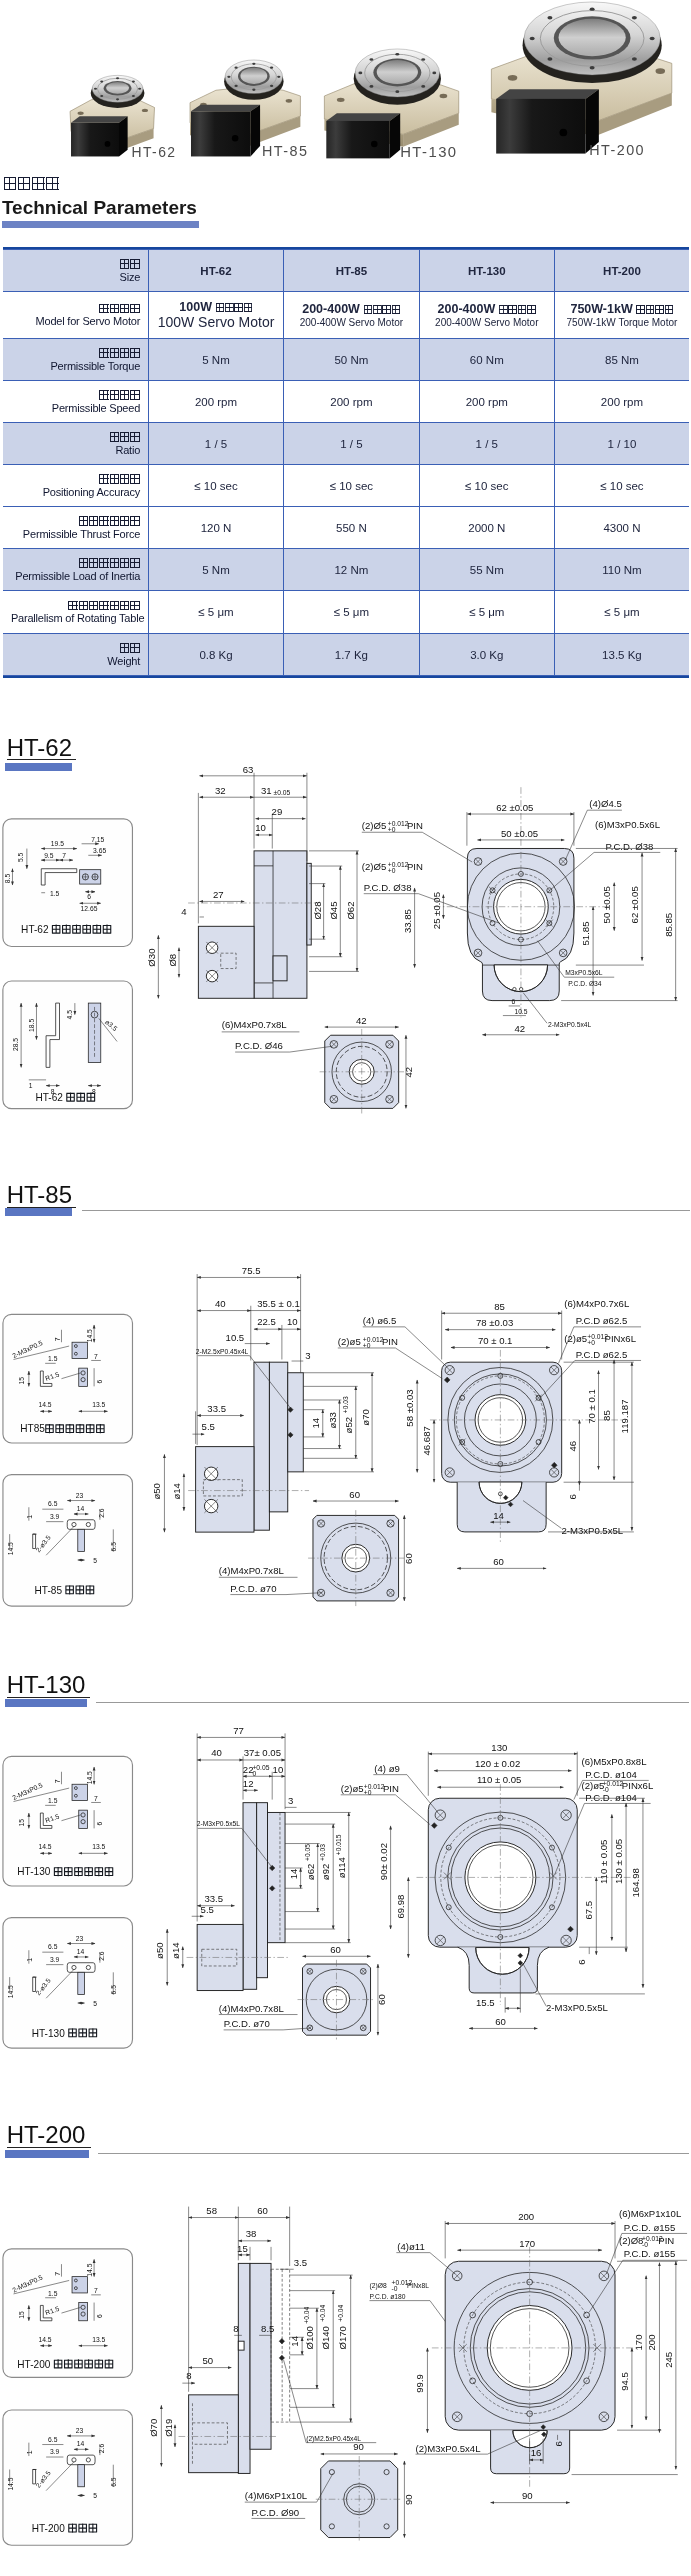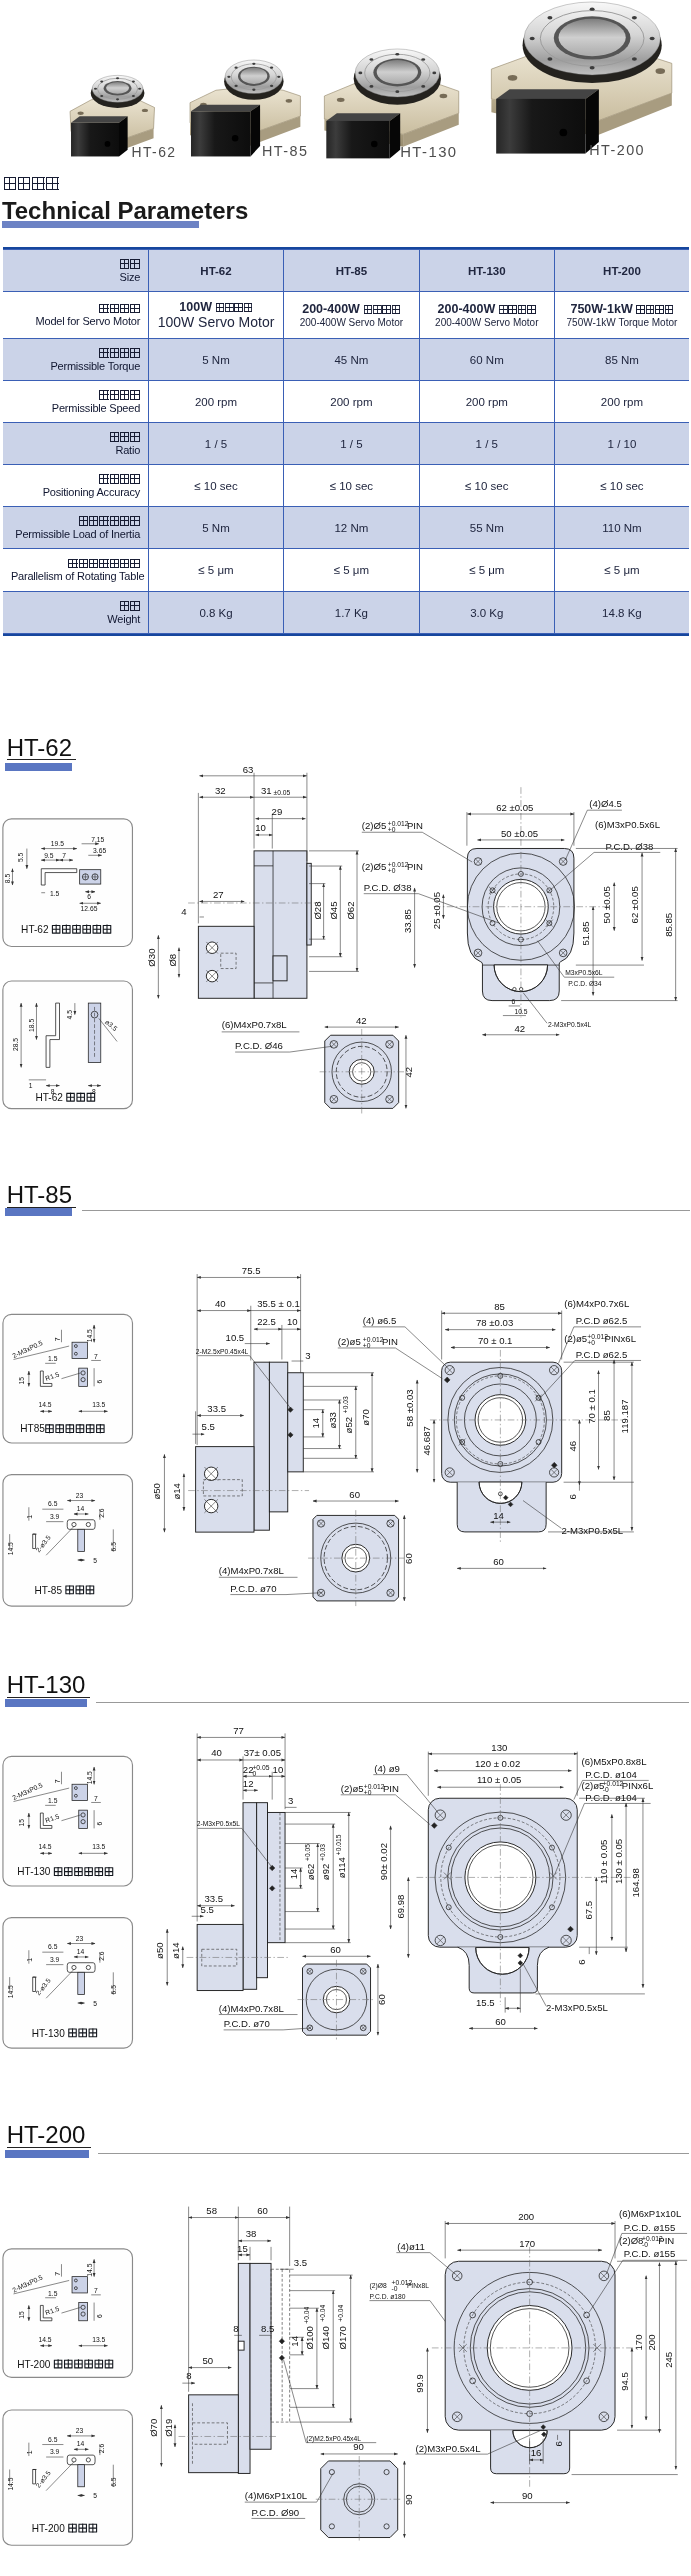--- a/index.html
+++ b/index.html
@@ -179,21 +179,21 @@
       <ellipse cx="617" cy="39" rx="35" ry="19.5" fill="url(#bore)"></ellipse>
       <polygon points="517,103 610,103 624,93 531,93" fill="#444"></polygon>
       <polygon points="610,103 624,93 624,148 610,160" fill="#060606"></polygon>
       <rect x="517" y="103" width="93" height="57" fill="url(#blackbox)"></rect>
       <ellipse cx="587" cy="138" rx="4" ry="4" fill="#000"></ellipse>
       <text x="614" y="161" font-size="15" fill="#4d4d4d" letter-spacing="1.5">HT-200</text>
     </g>
   </svg>
 
   <div class="abs" style="left:2.9px;top:176px;font-size:14.4px;font-weight:bold;color:#000;"><i class="g"></i><i class="g"></i><i class="g"></i><i class="g"></i></div>
-  <div class="abs" style="left:1.9px;top:197px;font-size:24px;font-weight:bold;color:#1a1a1a;letter-spacing:0px;">Technical Parameters</div>
+  <div class="abs" style="left:1.9px;top:197px;font-size:19px;font-weight:bold;color:#1a1a1a;letter-spacing:0px;">Technical Parameters</div>
   <div class="abs" style="left:1.9px;top:221px;width:197px;height:6.7px;background:#6c82c4;"></div>
 
   <div class="abs" style="left:2.9px;top:247px;width:686px;border-top:2.9px solid #16469d;border-bottom:2.9px solid #16469d;">
   <table class="spec">
     <colgroup>
           <col style="width:145px">
           <col style="width:135px">
           <col style="width:135px">
           <col style="width:135px">
           <col style="width:134px">
@@ -218,21 +218,21 @@
       <td><b style="font-size:12.5px">200-400W</b> <span style="font-size:9.6px"><i class="g"></i><i class="g"></i><i class="g"></i><i class="g"></i></span><br><span style="font-size:10px">200-400W Servo Motor</span></td>
       <td><b style="font-size:12.5px">200-400W</b> <span style="font-size:9.6px"><i class="g"></i><i class="g"></i><i class="g"></i><i class="g"></i></span><br><span style="font-size:10px">200-400W Servo Motor</span></td>
       <td><b style="font-size:12.5px">750W-1kW</b> <span style="font-size:9.6px"><i class="g"></i><i class="g"></i><i class="g"></i><i class="g"></i></span><br><span style="font-size:10px">750W-1kW Torque Motor</span></td>
     </tr>
     <tr class="b" style="height:38px">
       <td class="lbl">
               <span class="cn"><i class="g"></i><i class="g"></i><i class="g"></i><i class="g"></i></span>
               <span class="en">Permissible Torque</span>
             </td>
       <td>5 Nm</td>
-            <td>45 Nm</td>
+            <td>50 Nm</td>
             <td>60 Nm</td>
             <td>85 Nm</td>
     </tr>
     <tr class="w" style="height:40px">
       <td class="lbl">
               <span class="cn"><i class="g"></i><i class="g"></i><i class="g"></i><i class="g"></i></span>
               <span class="en">Permissible Speed</span>
             </td>
       <td>200 rpm</td>
             <td>200 rpm</td>
@@ -252,20 +252,30 @@
     <tr class="w" style="height:38px">
       <td class="lbl">
               <span class="cn"><i class="g"></i><i class="g"></i><i class="g"></i><i class="g"></i></span>
               <span class="en">Positioning Accuracy</span>
             </td>
       <td>≤ 10 sec</td>
             <td>≤ 10 sec</td>
             <td>≤ 10 sec</td>
             <td>≤ 10 sec</td>
     </tr>
+    <tr class="w" style="height:40px">
+      <td class="lbl">
+              <span class="cn"><i class="g"></i><i class="g"></i><i class="g"></i><i class="g"></i><i class="g"></i><i class="g"></i></span>
+              <span class="en">Permissible Thrust Force</span>
+            </td>
+      <td>120 N</td>
+            <td>550 N</td>
+            <td>2000 N</td>
+            <td>4300 N</td>
+    </tr>
     <tr class="b" style="height:41px">
       <td class="lbl">
               <span class="cn"><i class="g"></i><i class="g"></i><i class="g"></i><i class="g"></i><i class="g"></i><i class="g"></i></span>
               <span class="en">Permissible Load of Inertia</span>
             </td>
       <td>5 Nm</td>
             <td>12 Nm</td>
             <td>55 Nm</td>
             <td>110 Nm</td>
     </tr>
@@ -280,21 +290,21 @@
             <td>≤ 5 μm</td>
     </tr>
     <tr class="b" style="height:37px">
       <td class="lbl">
               <span class="cn"><i class="g"></i><i class="g"></i></span>
               <span class="en">Weight</span>
             </td>
       <td>0.8 Kg</td>
             <td>1.7 Kg</td>
             <td>3.0 Kg</td>
-            <td>14.8 Kg</td>
+            <td>13.5 Kg</td>
     </tr>
   </tbody>
       </table>
   </div>
 
   <div class="sechead" style="left:6.7px;top:734px;">HT-62</div>
   <div class="secunder" style="left:6.7px;top:759px;width:69px;"></div>
   <div class="secbar" style="left:4.8px;top:763px;width:67px;"></div>
 
   <div class="sechead" style="left:6.7px;top:1181px;">HT-85</div>

